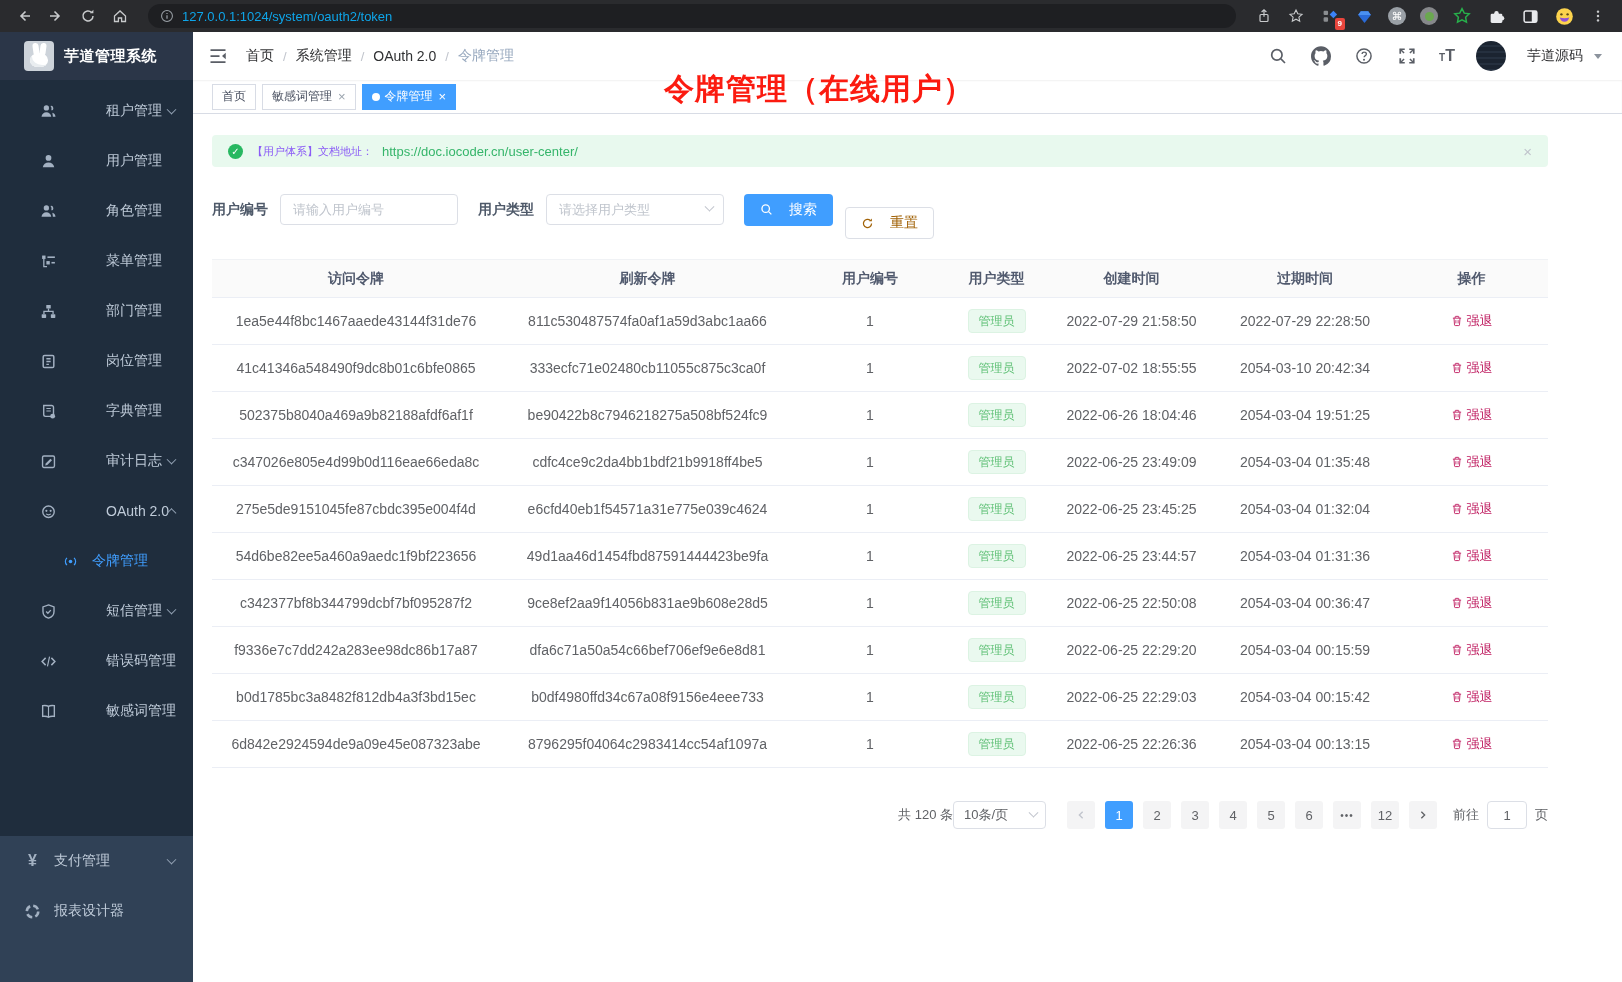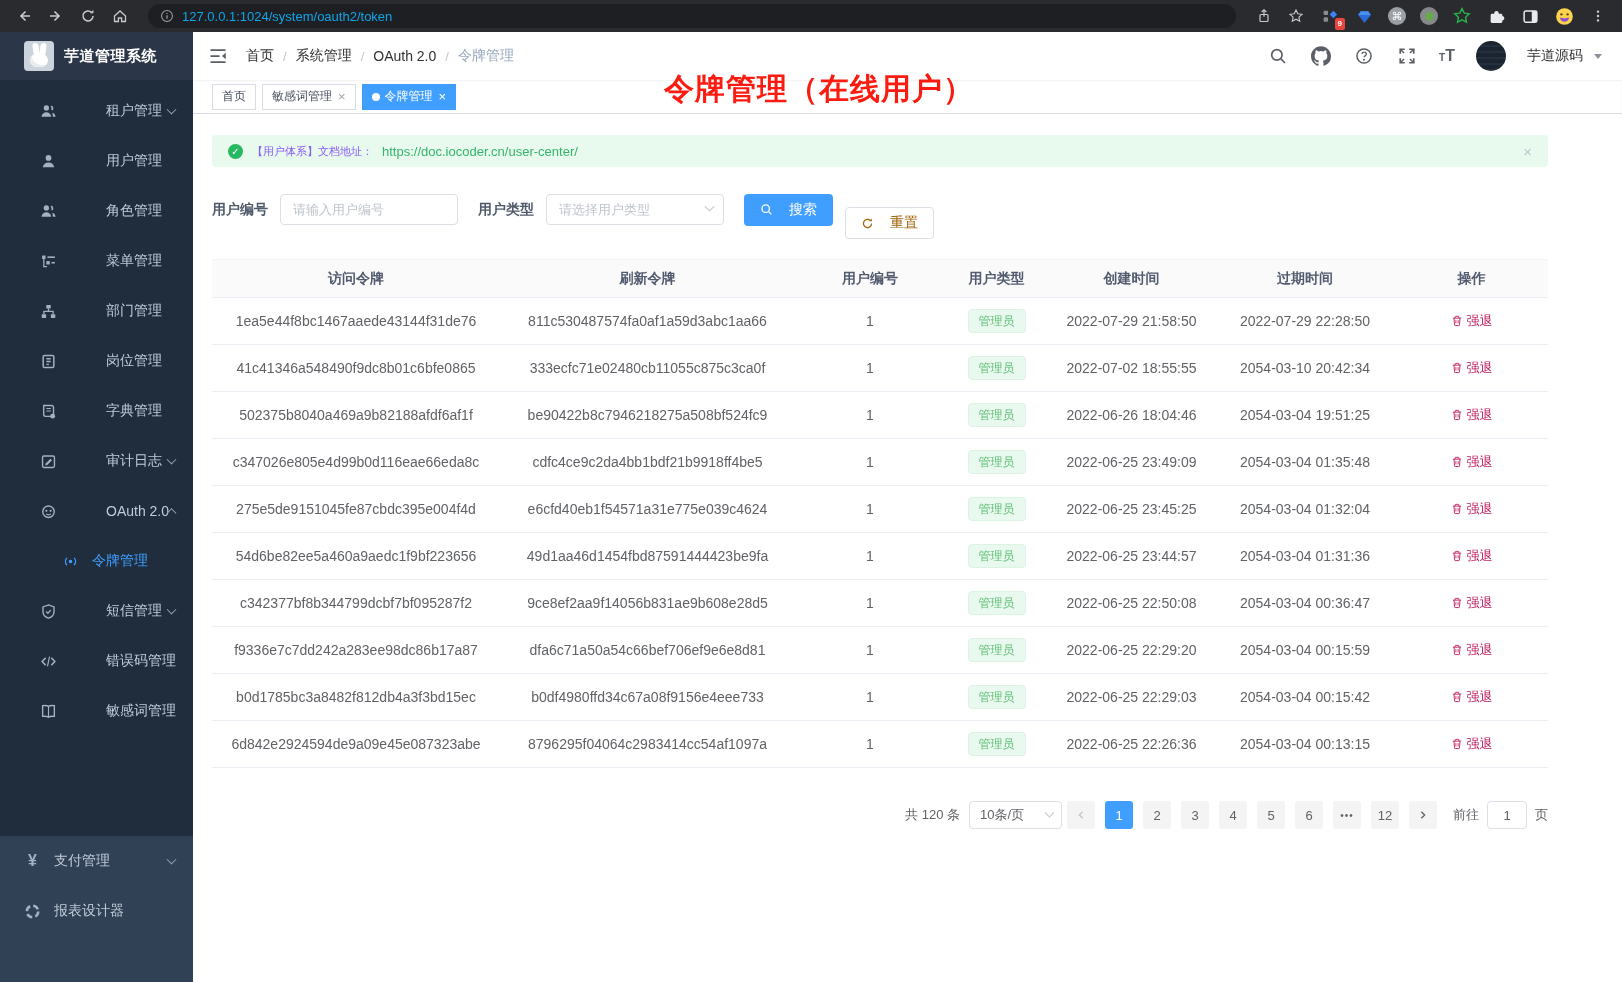--- a/index.html
+++ b/index.html
@@ -91,22 +91,22 @@
   .btn-search { background:#409eff; color:#fff; margin-left:20px; }
   .btn-reset { background:#fff; color:#a16207; border-color:#dcdfe6; margin-left:12px;margin-top:27px; }
 
   table.grid { margin-top:20px; width:1336px; border-collapse:collapse; table-layout:fixed; }
   .grid th { height:38px; background:#fafafa; color:#515a6e; font-size:14px; font-weight:600; border-top:1px solid #f0f2f5; border-bottom:1px solid #ebeef5; }
   .grid td { height:47px; text-align:center; font-size:14px; color:#606266; border-bottom:1px solid #ebeef5; white-space:nowrap; overflow:hidden; }
   .badge { display:inline-block; padding:5px 10px; background:#eaf9ef; border:1px solid #dcf3e3; color:#5ec075; border-radius:4px; font-size:12px; line-height:1; }
   .action { color:#be185d; font-size:13px; display:inline-flex; align-items:center; gap:4px; cursor:pointer; }
 
   .pagination { width:1336px; margin-top:33px; display:flex; justify-content:flex-end; align-items:center; color:#606266; }
-  .pg-total { font-size:13px; margin-right:9px; }
-  .pg-size { width:93px; height:28px; border:1px solid #dcdfe6; border-radius:4px; display:flex; align-items:center; justify-content:space-between; padding:0 8px 0 10px; font-size:13px; margin-right:0; cursor:pointer; }
+  .pg-total { font-size:13px; margin-right:0; }
+  .pg-size { width:93px; height:28px; border:1px solid #dcdfe6; border-radius:4px; display:flex; align-items:center; justify-content:space-between; padding:0 8px 0 10px; font-size:13px; margin-right:16px; cursor:pointer; }
   .pages { display:flex; align-items:center; }
   .pg { min-width:28px; height:28px; margin:0 5px; background:#f4f4f5; border:none; border-radius:3px; display:flex; align-items:center; justify-content:center; font-size:13px; color:#606266; cursor:pointer; font-family:"Liberation Sans",sans-serif; }
   .pg.active { background:#409eff; color:#fff; }
   .pg.prev { color:#c0c4cc; }
   .pg.ellipsis { font-size:10px; letter-spacing:1px; }
   .goto { display:flex; align-items:center; gap:8px; margin-left:11px; font-size:13px; }
   .goto input { width:40px; height:28px; border:1px solid #dcdfe6; border-radius:4px; text-align:center; font-size:13px; color:#606266; outline:none; font-family:"Liberation Sans",sans-serif; }
 
   svg { display:block; }
 </style>

